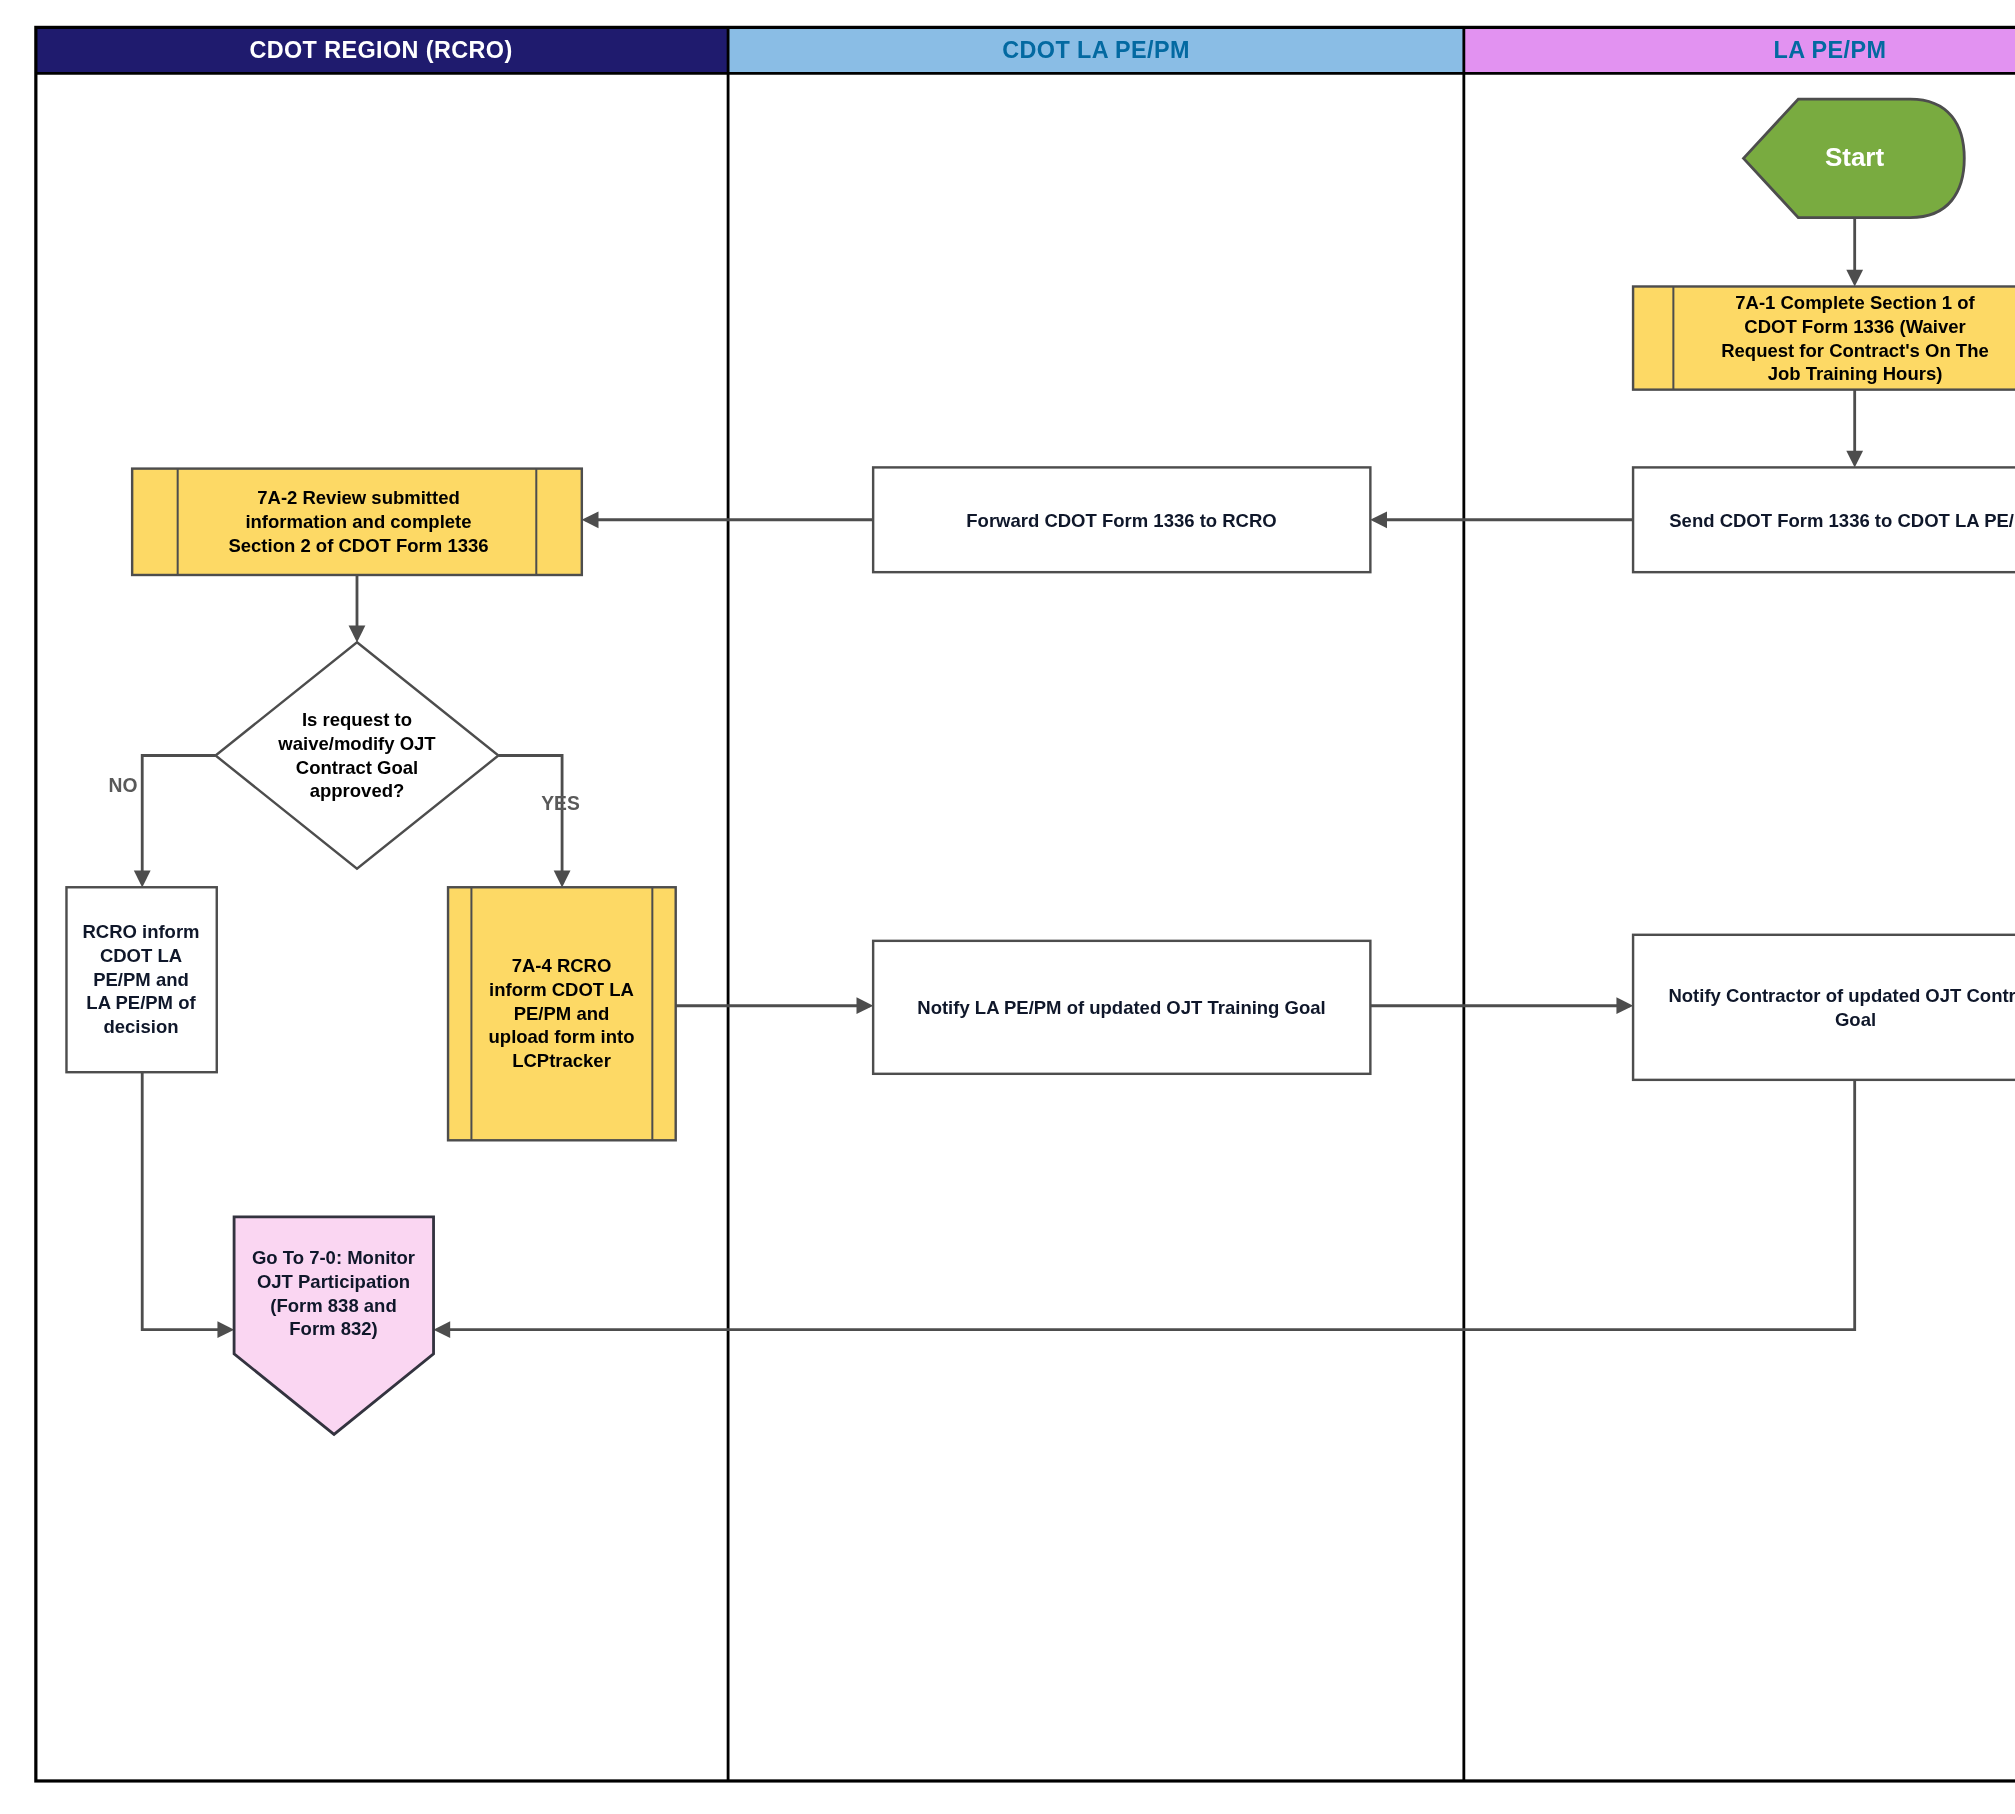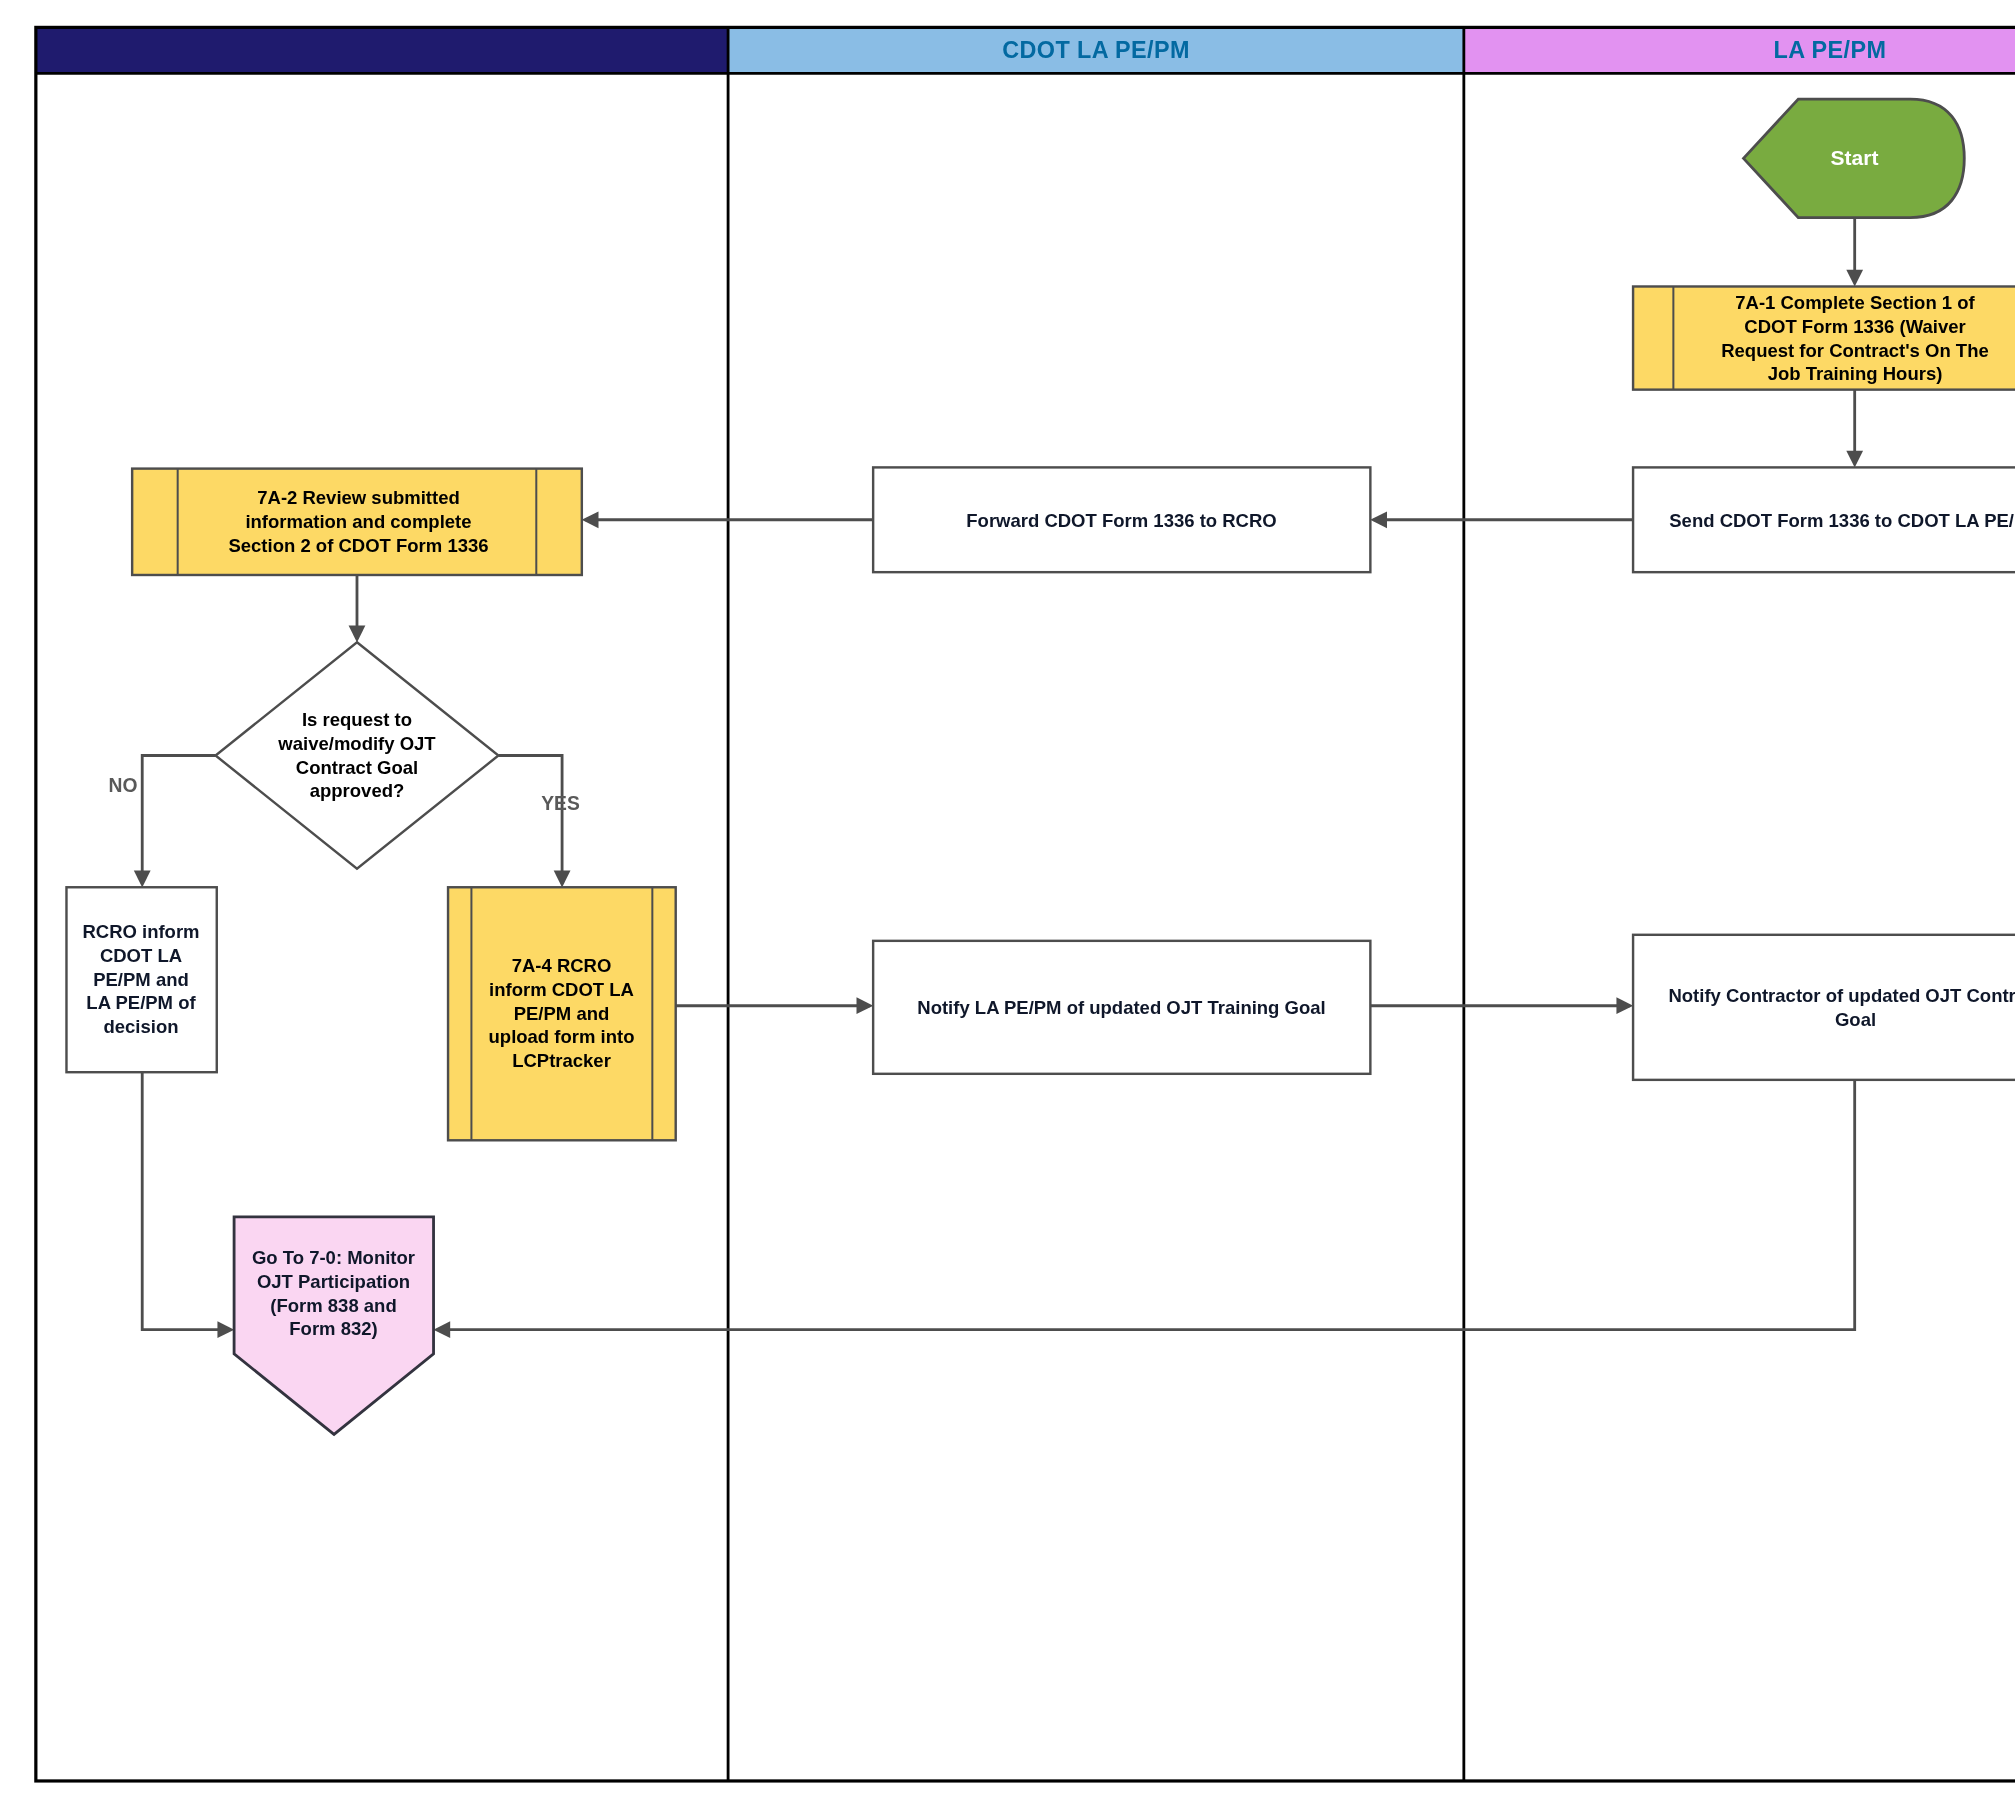--- a/index.html
+++ b/index.html
@@ -14,21 +14,21 @@
   }
   .lane-label.l1{color:#ffffff;}
   .lane-label.l2,.lane-label.l3{color:#0369a1;}
   .node-text{
     position:absolute;display:flex;align-items:center;justify-content:center;
     text-align:center;white-space:pre-line;font-size:18.5px;line-height:1.28;
     color:#000000;
   }
   .gray{color:#0f172a;}
   .white{color:#ffffff;}
-  .start-text{font-size:21px;text-align:right;}
+  .start-text{font-size:26px;text-align:right;}
   .edge-label{
     position:absolute;display:flex;align-items:center;justify-content:center;
     font-size:19.3px;color:#595959;
   }
 </style>
 </head>
 <body>
 
 <div class="canvas">
 
@@ -82,20 +82,21 @@
     <rect x="1111" y="2202" width="565" height="628" fill="#FDD965" stroke="#4D4D4D" stroke-width="6"></rect>
     <line x1="1169" y1="2202" x2="1169" y2="2830" stroke="#4D4D4D" stroke-width="5"></line>
     <line x1="1618" y1="2202" x2="1618" y2="2830" stroke="#4D4D4D" stroke-width="5"></line>
 
     <rect x="2166" y="2335" width="1234" height="330" fill="#FFFFFF" stroke="#4D4D4D" stroke-width="6"></rect>
     <rect x="4052" y="2320" width="1104" height="360" fill="#FFFFFF" stroke="#4D4D4D" stroke-width="6"></rect>
 
     <path d="M580,3020 L1075,3020 L1075,3360 L828,3560 L580,3360 Z" fill="#FAD6F2" stroke="#33333F" stroke-width="7"></path>
   </svg>
 
+  <div class="lane-label l1" style="left:35px;top:27px;width:692px;height:46px;">CDOT REGION (RCRO)</div>
   <div class="lane-label l2" style="left:728px;top:27px;width:736px;height:46px;">CDOT LA PE/PM</div>
   <div class="lane-label l3" style="left:1464px;top:27px;width:732px;height:46px;">LA PE/PM</div>
 
   <div class="node-text white start-text" style="left:1774px;top:142px;width:161px;height:32px;">Start</div>
 
   <div class="node-text" style="left:1677px;top:291px;width:356px;height:95px;">7A-1 Complete Section 1 of
 CDOT Form 1336 (Waiver
 Request for Contract's On The
 Job Training Hours)</div>
 

